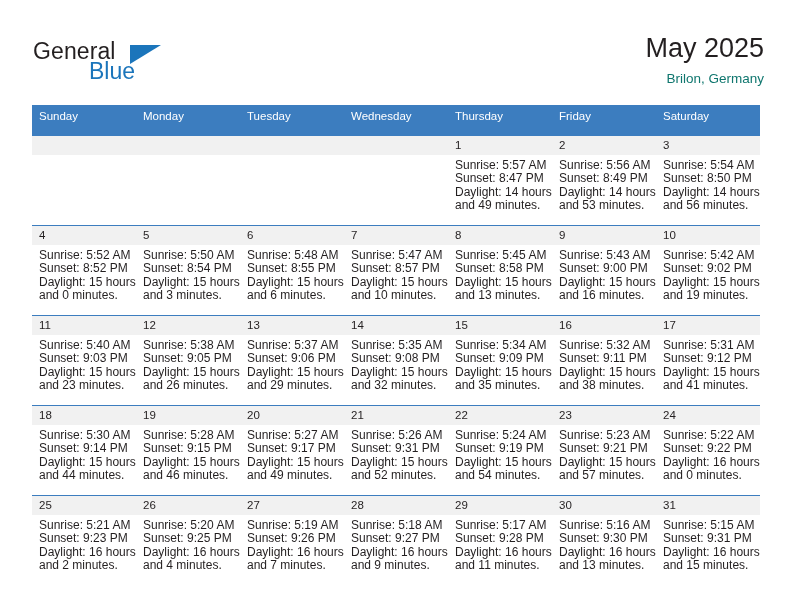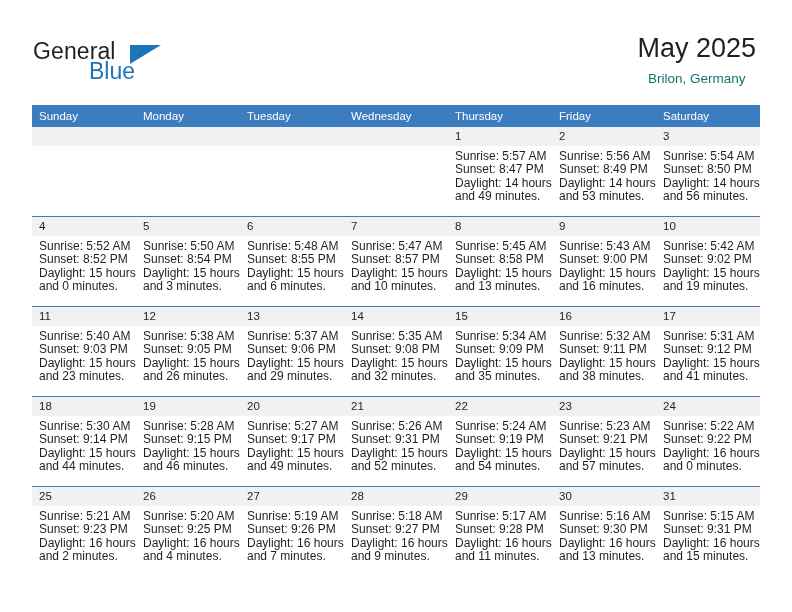--- a/index.html
+++ b/index.html
@@ -60,23 +60,23 @@
     left: 97px;
     top: 7px;
     width: 0;
     height: 0;
     border-left: 31px solid #1b75bb;
     border-bottom: 19px solid transparent;
   }
 
   .title-block {
     position: absolute;
-    right: 36px;
+    right: 28px;
     top: 32px;
-    text-align: center;
+    text-align: right;
   }
   .cal-title {
     font-size: 27px;
     color: #231f20;
     line-height: 32px;
     white-space: nowrap;
     font-weight: normal;
     margin: 0;
   }
   .cal-subtitle {
@@ -95,21 +95,21 @@
     width: 728px;
     border-collapse: collapse;
     table-layout: fixed;
   }
   .calendar th {
     background: #3c7dbf;
     color: #ffffff;
     font-size: 11.5px;
     font-weight: normal;
     text-align: left;
-    padding: 5px 0 5px 7px;
+    padding: 5px 0 14px 7px;
     height: 12px;
     border: none;
   }
   .calendar td {
     vertical-align: top;
     padding: 0;
     border: none;
     width: 104px;
     height: 89px;
     background: #ffffff;

